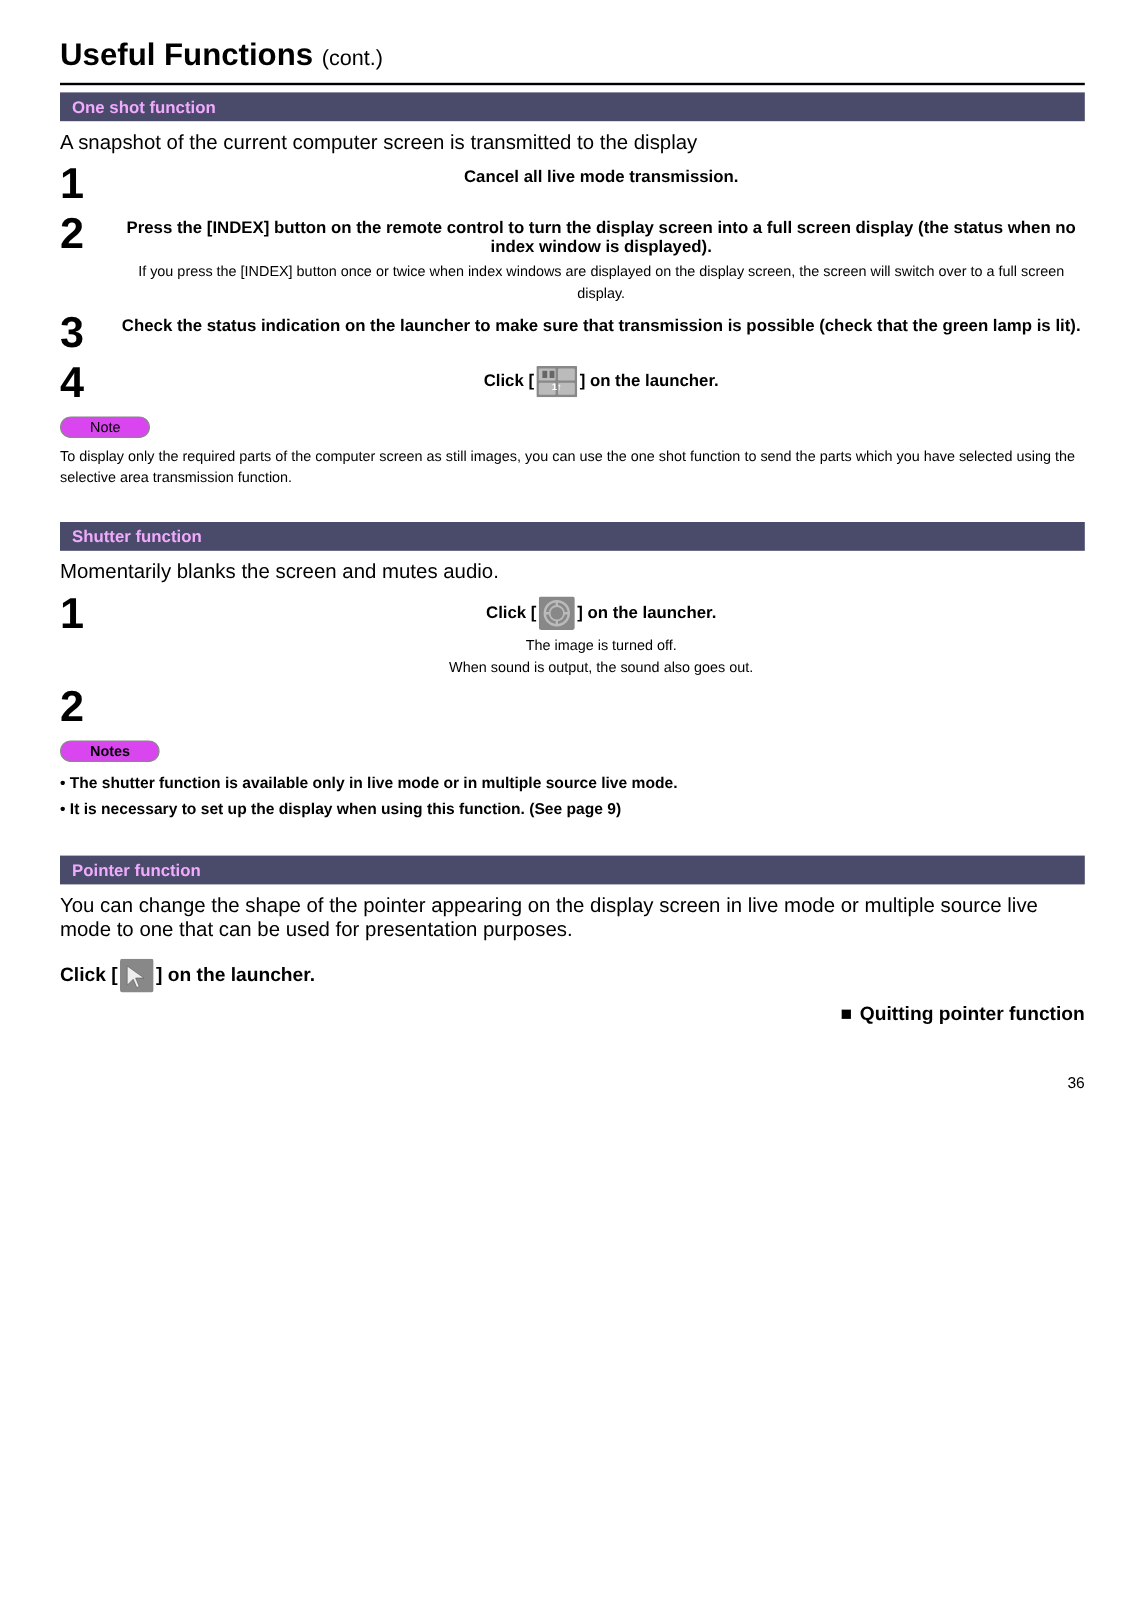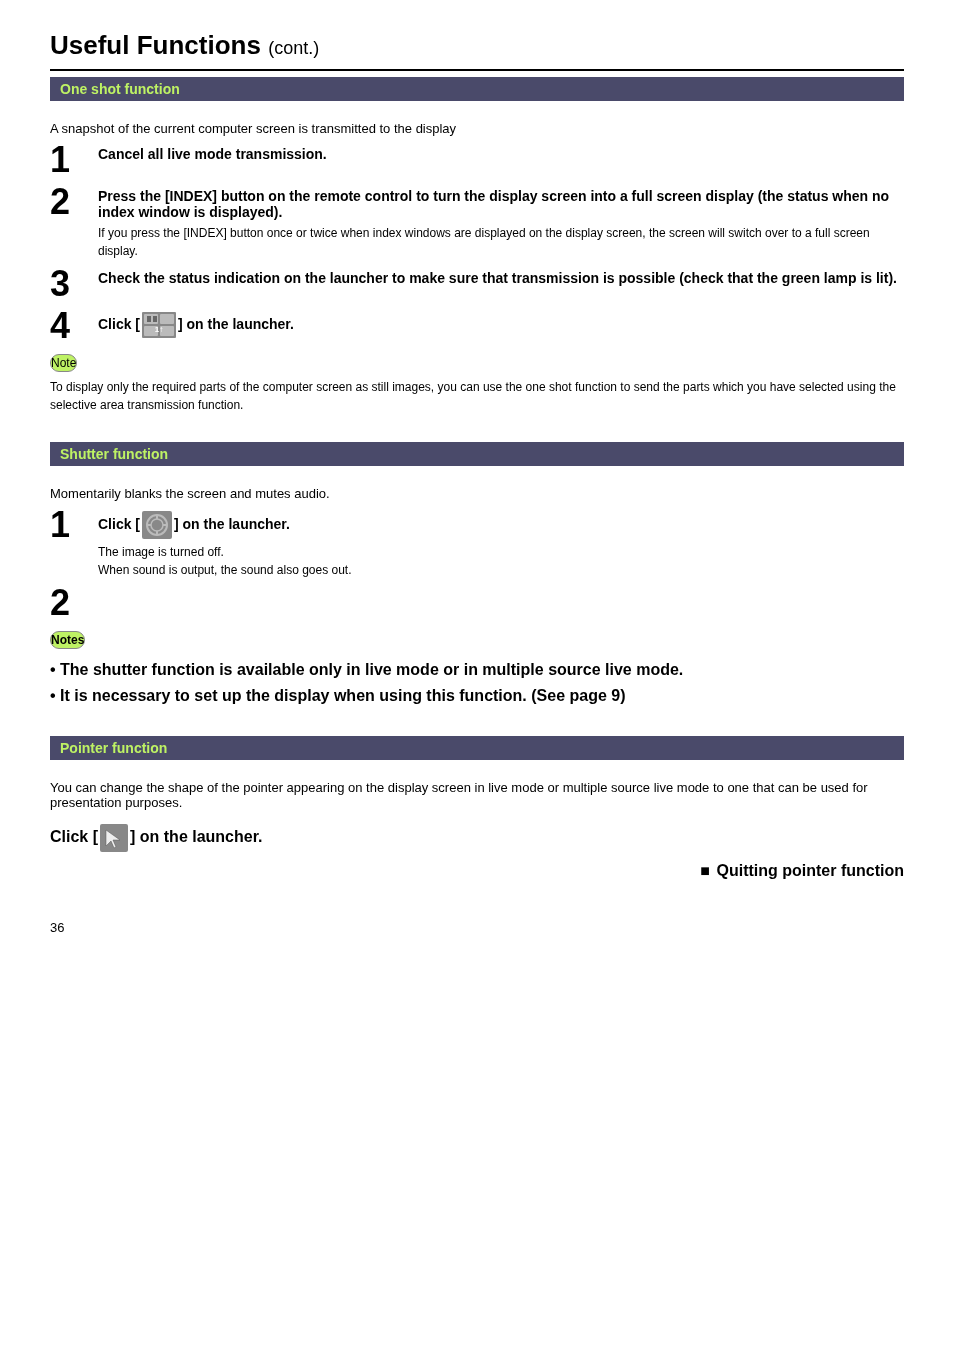--- a/index.html
+++ b/index.html
@@ -24,106 +24,107 @@
       font-size: 18px;
       font-weight: normal;
     }
 
     .section {
       margin-bottom: 28px;
     }
 
     .section-header {
       background: #4a4a6a;
-      color: #bef264;
+      color: #f0abfc;
       font-size: 14px;
       font-weight: bold;
       padding: 4px 10px;
-      margin-bottom: 20px;
+      margin-bottom: 8px;
       border-radius: 0;
     }
 
     .section-desc {
-      font-size: 13px;
+      font-size: 17px;
       margin-bottom: 10px;
     }
 
     .step {
       display: flex;
       align-items: flex-start;
       margin-bottom: 10px;
     }
 
     .step-number {
       font-size: 36px;
       font-weight: bold;
       min-width: 48px;
       line-height: 1;
       margin-top: -4px;
     }
 
     .step-content {
       flex: 1;
+      text-align: center;
     }
 
     .step-title {
       font-size: 14px;
       font-weight: bold;
       margin-bottom: 4px;
     }
 
     .step-body {
       font-size: 12px;
       line-height: 1.5;
     }
 
     .note-box {
       display: inline-flex;
       align-items: center;
       border: 1px solid #888;
       border-radius: 10px;
-      padding: 1px 0;
+      padding: 1px 24px;
       font-size: 12px;
       margin-bottom: 4px;
-      background: #bef264;
+      background: #d946ef;
       justify-content: center;
     }
 
     .note-text {
       font-size: 12px;
       line-height: 1.5;
       margin-top: 2px;
     }
 
     .bullet-list {
       list-style: none;
       margin-top: 4px;
     }
     .bullet-list li::before {
       content: '• ';
     }
     .bullet-list li {
-      font-size: 16px;
+      font-size: 13px;
       line-height: 1.6;
     }
 
     .quitting-title {
       font-size: 16px;
       font-weight: bold;
       margin-top: 10px;
       margin-bottom: 18px;
       text-align: right;
     }
     .quitting-title::before {
       content: '■';
       margin-right: 2px;
     }
 
     .page-number {
-      text-align: left;
+      text-align: right;
       margin-top: 40px;
       font-size: 13px;
     }
 
     
     .svg-icon {
       display: inline-block;
       vertical-align: middle;
       margin: 0 2px;
     }

